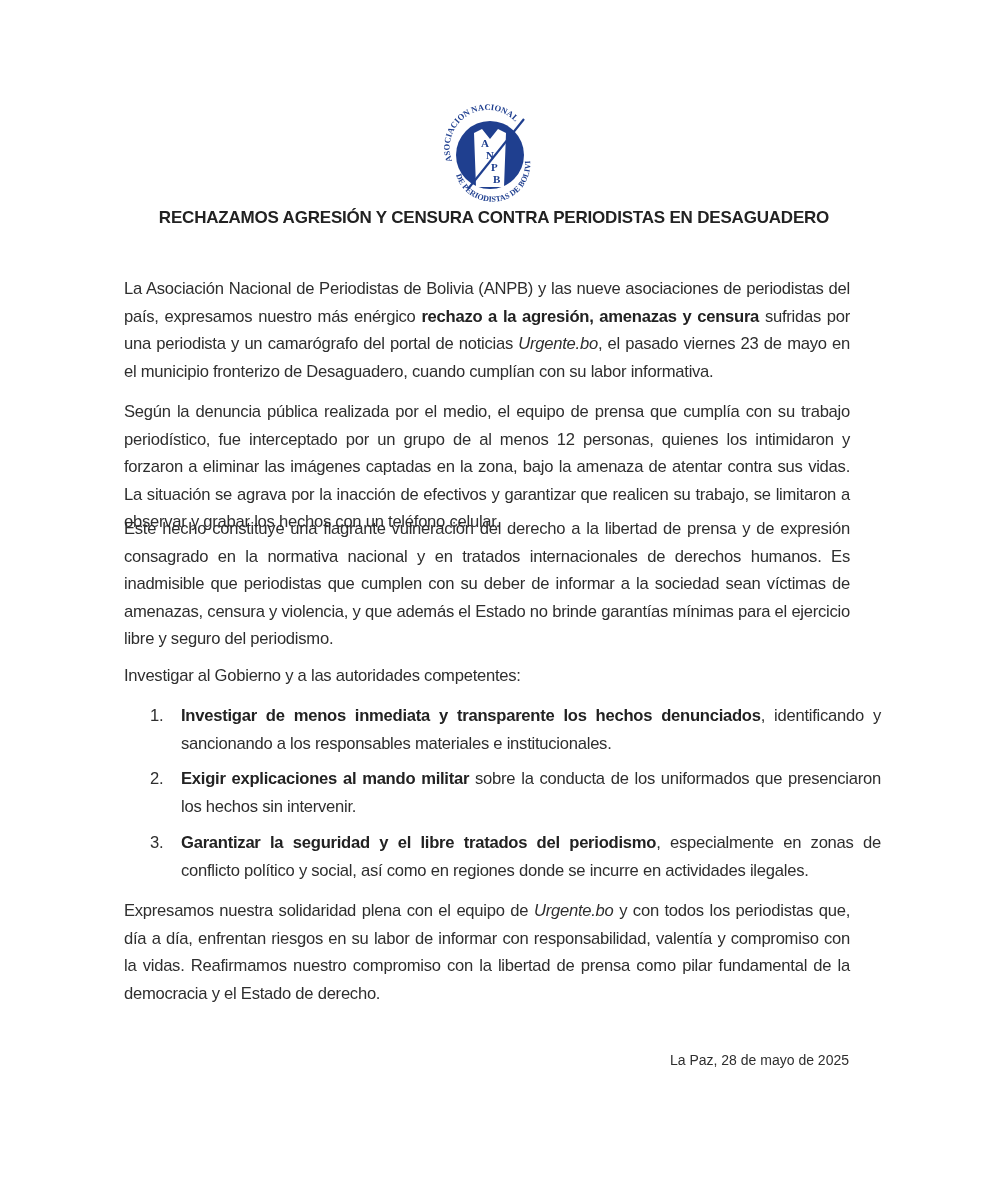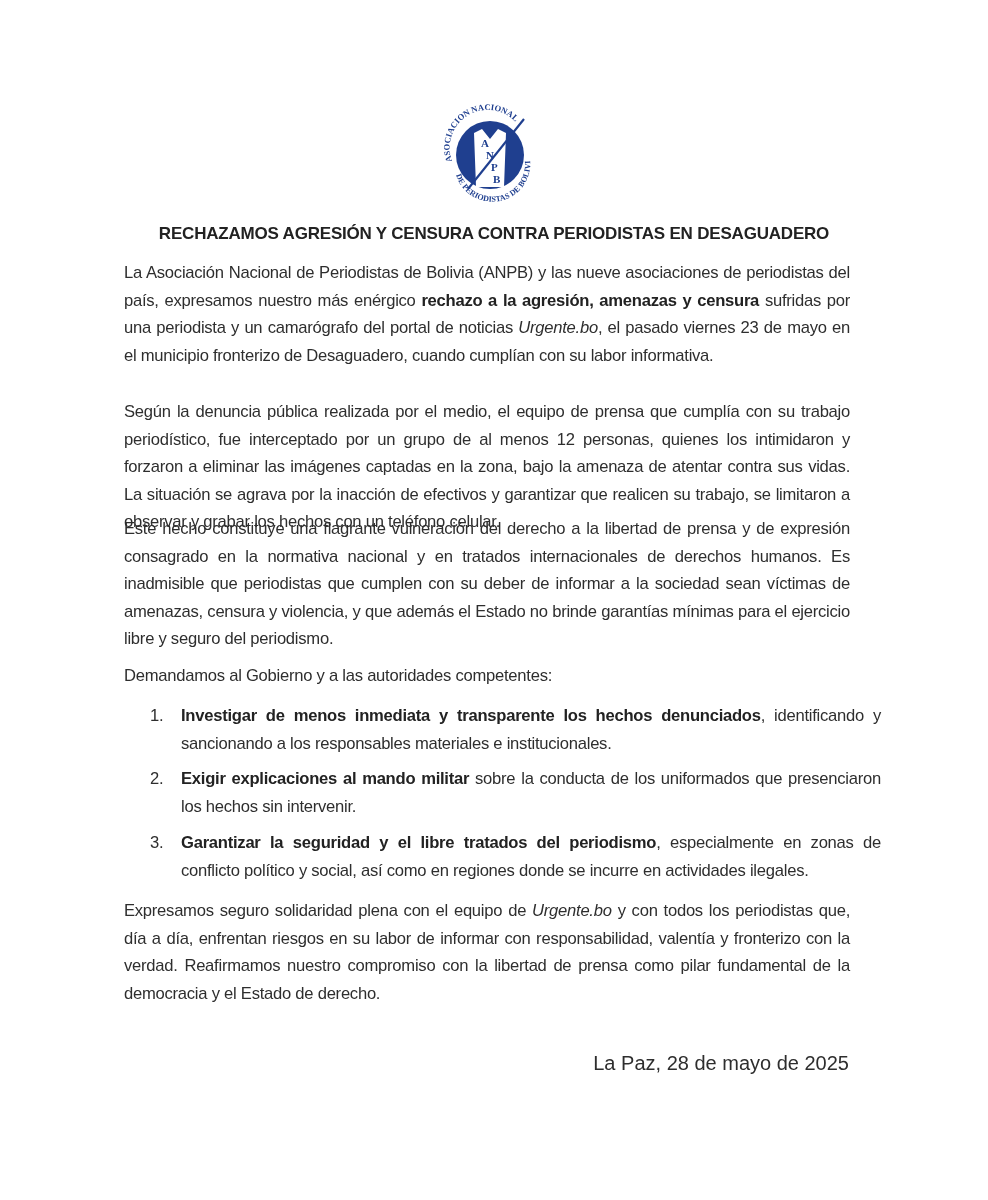--- a/index.html
+++ b/index.html
@@ -4,35 +4,35 @@
 <style>
   html, body { margin: 0; padding: 0; background: #ffffff; }
   body {
     width: 988px; height: 1200px; position: relative; overflow: hidden;
     font-family: "Liberation Sans", sans-serif; color: #2a2a2a;
   }
   .logo {
     position: absolute; left: 438px; top: 103px; width: 104px; height: 104px;
   }
   .title {
-    position: absolute; left: 0; width: 988px; top: 224px; text-align: center;
+    position: absolute; left: 0; width: 988px; top: 208px; text-align: center;
     font-weight: bold; font-size: 17px; letter-spacing: -0.2px; color: #222;
   }
   .body-text {
     position: absolute; left: 124px; width: 726px;
     font-size: 16.6px; line-height: 27.5px; text-align: justify; color: #2e2e2e;
     letter-spacing: -0.25px;
   }
   .body-text p { margin: 0; }
   b { font-weight: bold; color: #222; }
   i { font-style: italic; }
   .list { position: absolute; left: 150px; width: 700px; font-size: 16.6px; line-height: 27.5px; color:#2e2e2e; letter-spacing: -0.25px;}
   .li { position: relative; padding-left: 31px; text-align: justify; margin: 0; }
   .li .num { position: absolute; left: 0; top: 0; }
-  .sig { position: absolute; right: 139px; top: 1052px; font-size: 20px; color:#2e2e2e;text-align:center; }
+  .sig { position: absolute; right: 139px; top: 1052px; font-size: 14px; color:#2e2e2e;text-align:center; }
 </style>
 </head>
 <body>
 
 <div class="logo">
   <svg width="104" height="104" viewBox="0 0 104 104">
     <defs>
       <path id="ringTop" d="M 14 58 A 38 38 0 0 1 80 22"></path>
       <path id="ringBot" d="M 18 72 A 38 38 0 0 0 92 56"></path>
     </defs>
@@ -48,45 +48,45 @@
     <line x1="30" y1="86" x2="86" y2="16" stroke="#1f3f8f" stroke-width="2.2"></line>
     <text x="43" y="44" font-family="Liberation Serif, serif" font-size="11" font-weight="bold" fill="#1f3f8f">A</text>
     <text x="48" y="56" font-family="Liberation Serif, serif" font-size="11" font-weight="bold" fill="#1f3f8f">N</text>
     <text x="53" y="68" font-family="Liberation Serif, serif" font-size="11" font-weight="bold" fill="#1f3f8f">P</text>
     <text x="55" y="80" font-family="Liberation Serif, serif" font-size="11" font-weight="bold" fill="#1f3f8f">B</text>
   </svg>
 </div>
 
 <div class="title">RECHAZAMOS AGRESIÓN Y CENSURA CONTRA PERIODISTAS EN DESAGUADERO</div>
 
-<div class="body-text" style="top:259px;">
+<div class="body-text" style="top:275px;">
   <p><span>La Asociación Nacional de Periodistas de Bolivia (ANPB) y las nueve asociaciones de periodistas del país, expresamos nuestro más enérgico </span><b>rechazo a la agresión, amenazas y censura</b><span> sufridas por una periodista y un camarógrafo del portal de noticias </span><i>Urgente.bo</i><span>, el pasado viernes 23 de mayo en el municipio fronterizo de Desaguadero, cuando cumplían con su labor informativa.</span></p>
 </div>
 
 <div class="body-text" style="top:398px;">
   <p>Según la denuncia pública realizada por el medio, el equipo de prensa que cumplía con su trabajo periodístico, fue interceptado por un grupo de al menos 12 personas, quienes los intimidaron y forzaron a eliminar las imágenes captadas en la zona, bajo la amenaza de atentar contra sus vidas. La situación se agrava por la inacción de efectivos y garantizar que realicen su trabajo, se limitaron a observar y grabar los hechos con un teléfono celular.</p>
 </div>
 
 <div class="body-text" style="top:515px;">
   <p>Este hecho constituye una flagrante vulneración del derecho a la libertad de prensa y de expresión consagrado en la normativa nacional y en tratados internacionales de derechos humanos. Es inadmisible que periodistas que cumplen con su deber de informar a la sociedad sean víctimas de amenazas, censura y violencia, y que además el Estado no brinde garantías mínimas para el ejercicio libre y seguro del periodismo.</p>
 </div>
 
 <div class="body-text" style="top:662px;">
-  <p>Demandamos al Gobierno y a las autoridades competentes:</p>
+  <p>Investigar al Gobierno y a las autoridades competentes:</p>
 </div>
 
 <div class="list">
   <div class="li" style="position:absolute; top:702px; width:700px;">
     <span class="num">1.</span><b>Investigar de menos inmediata y transparente los hechos denunciados</b><span>, identificando y sancionando a los responsables materiales e institucionales.</span>
   </div>
   <div class="li" style="position:absolute; top:765px; width:700px;">
     <span class="num">2.</span><b>Exigir explicaciones al mando militar</b><span> sobre la conducta de los uniformados que presenciaron los hechos sin intervenir.</span>
   </div>
   <div class="li" style="position:absolute; top:829px; width:700px;">
     <span class="num">3.</span><b>Garantizar la seguridad y el libre tratados del periodismo</b><span>, especialmente en zonas de conflicto político y social, así como en regiones donde se incurre en actividades ilegales.</span>
   </div>
 </div>
 
 <div class="body-text" style="top:897px;">
-  <p><span>Expresamos seguro solidaridad plena con el equipo de </span><i>Urgente.bo</i><span> y con todos los periodistas que, día a día, enfrentan riesgos en su labor de informar con responsabilidad, valentía y fronterizo con la verdad. Reafirmamos nuestro compromiso con la libertad de prensa como pilar fundamental de la democracia y el Estado de derecho.</span></p>
+  <p><span>Expresamos nuestra solidaridad plena con el equipo de </span><i>Urgente.bo</i><span> y con todos los periodistas que, día a día, enfrentan riesgos en su labor de informar con responsabilidad, valentía y compromiso con la vidas. Reafirmamos nuestro compromiso con la libertad de prensa como pilar fundamental de la democracia y el Estado de derecho.</span></p>
 </div>
 
 <div class="sig">La Paz, 28 de mayo de 2025</div>
 
 </body></html>

